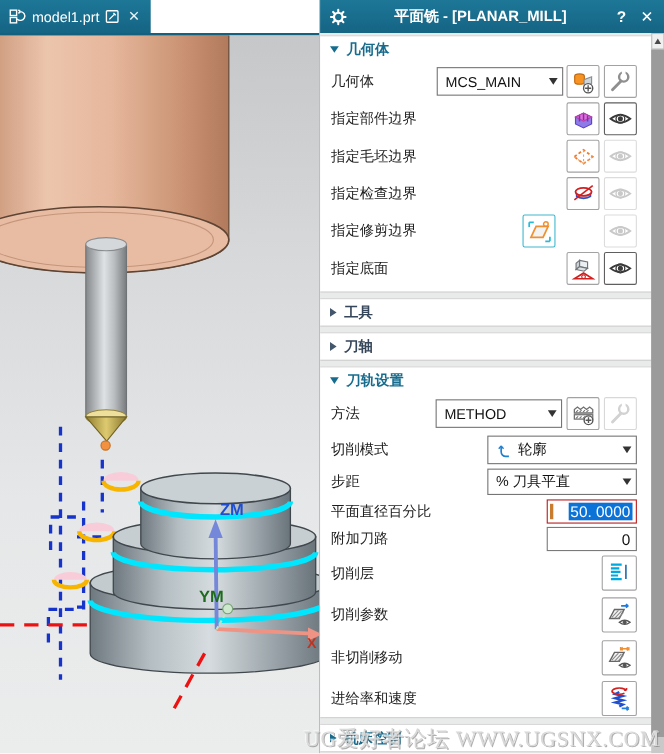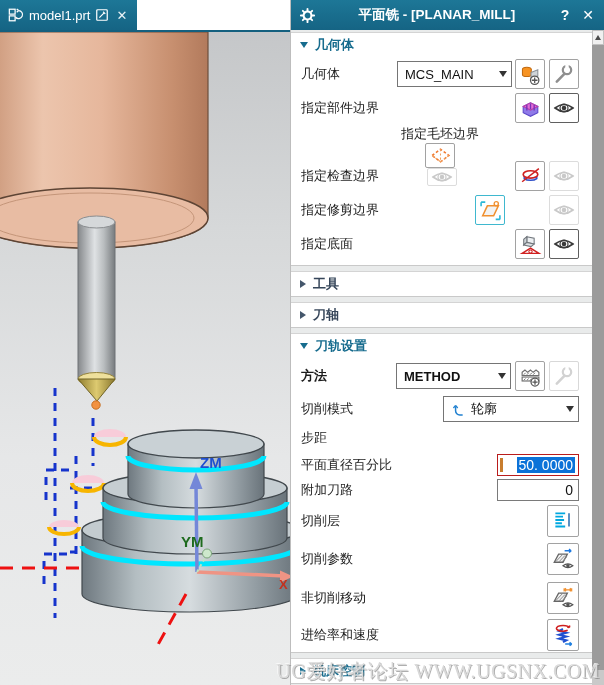--- a/index.html
+++ b/index.html
@@ -262,21 +262,21 @@
             <span style="display:flex;">
               <svg width="24" height="16" viewBox="0 0 22 16">
                 <path d="M2 8 Q11 1 20 8 Q11 15 2 8 Z" fill="#fff" stroke="currentColor" stroke-width="1.6"></path>
                 <circle cx="11" cy="8" r="4" fill="none" stroke="currentColor" stroke-width="1.2"></circle>
                 <circle cx="11" cy="8" r="2.3" fill="currentColor"></circle>
               </svg>
             </span>
           </div>
         </div>
 
-        <div class="row" style="height:34px;flex-direction:column;">
+        <div class="row" style="height:34px;">
           <span class="lbl">指定毛坯边界</span>
           <div class="spacer"></div>
           <div class="ibtn">
             <span style="display:flex;">
               <svg width="23" height="23" viewBox="0 0 22 22" fill="none">
                 <path d="M3 11 L11 5 L19 11 L11 17 Z" stroke="#f07a30" stroke-width="1.5" stroke-dasharray="2.6 2"></path>
                 <path d="M3 11 L11 17 M11 5 V 17 M19 11 L11 17" stroke="#f0a060" stroke-width="1" stroke-dasharray="2 2"></path>
               </svg>
             </span>
           </div>
@@ -377,21 +377,21 @@
           <span>刀轴</span>
         </div>
       </div>
 
       <div class="sec">
         <div class="sec-h">
           <span class="tri-down"></span>
           <span>刀轨设置</span>
         </div>
 
-        <div class="row" style="height:36px;font-weight:bold;">
+        <div class="row" style="height:36px;">
           <span class="lbl">方法</span>
           <div class="spacer"></div>
           <div class="select" style="width:115px;">
             <span class="sval">METHOD</span>
             <span class="dd"></span>
           </div>
           <div class="ibtn" style="margin-left:4px;">
             <span style="display:flex;">
               <svg width="23" height="23" viewBox="0 0 22 22" fill="none" stroke="#707070">
                 <path d="M3 7 l2.7-2.2 2.6 2.2 2.7-2.2 2.6 2.2 2.7-2.2 2.7 2.2 v3 H3 Z" fill="#fff" stroke-width="1.1"></path>
@@ -425,20 +425,24 @@
               </svg>
             </span>
             <span class="sval">轮廓</span>
             <span class="dd"></span>
           </div>
         </div>
 
         <div class="row" style="height:28px;">
           <span class="lbl">步距</span>
           <div class="spacer"></div>
+          <div class="select" style="width:136px;height:24px;">
+            <span class="sval">% 刀具平直</span>
+            <span class="dd"></span>
+          </div>
         </div>
 
         <div class="row" style="height:25px;">
           <span class="lbl">平面直径百分比</span>
           <div class="spacer"></div>
           <div class="numbox selected" style="width:82px;">
             <span class="caret"></span>
             <span class="sel-text">50. 0000</span>
           </div>
         </div>

